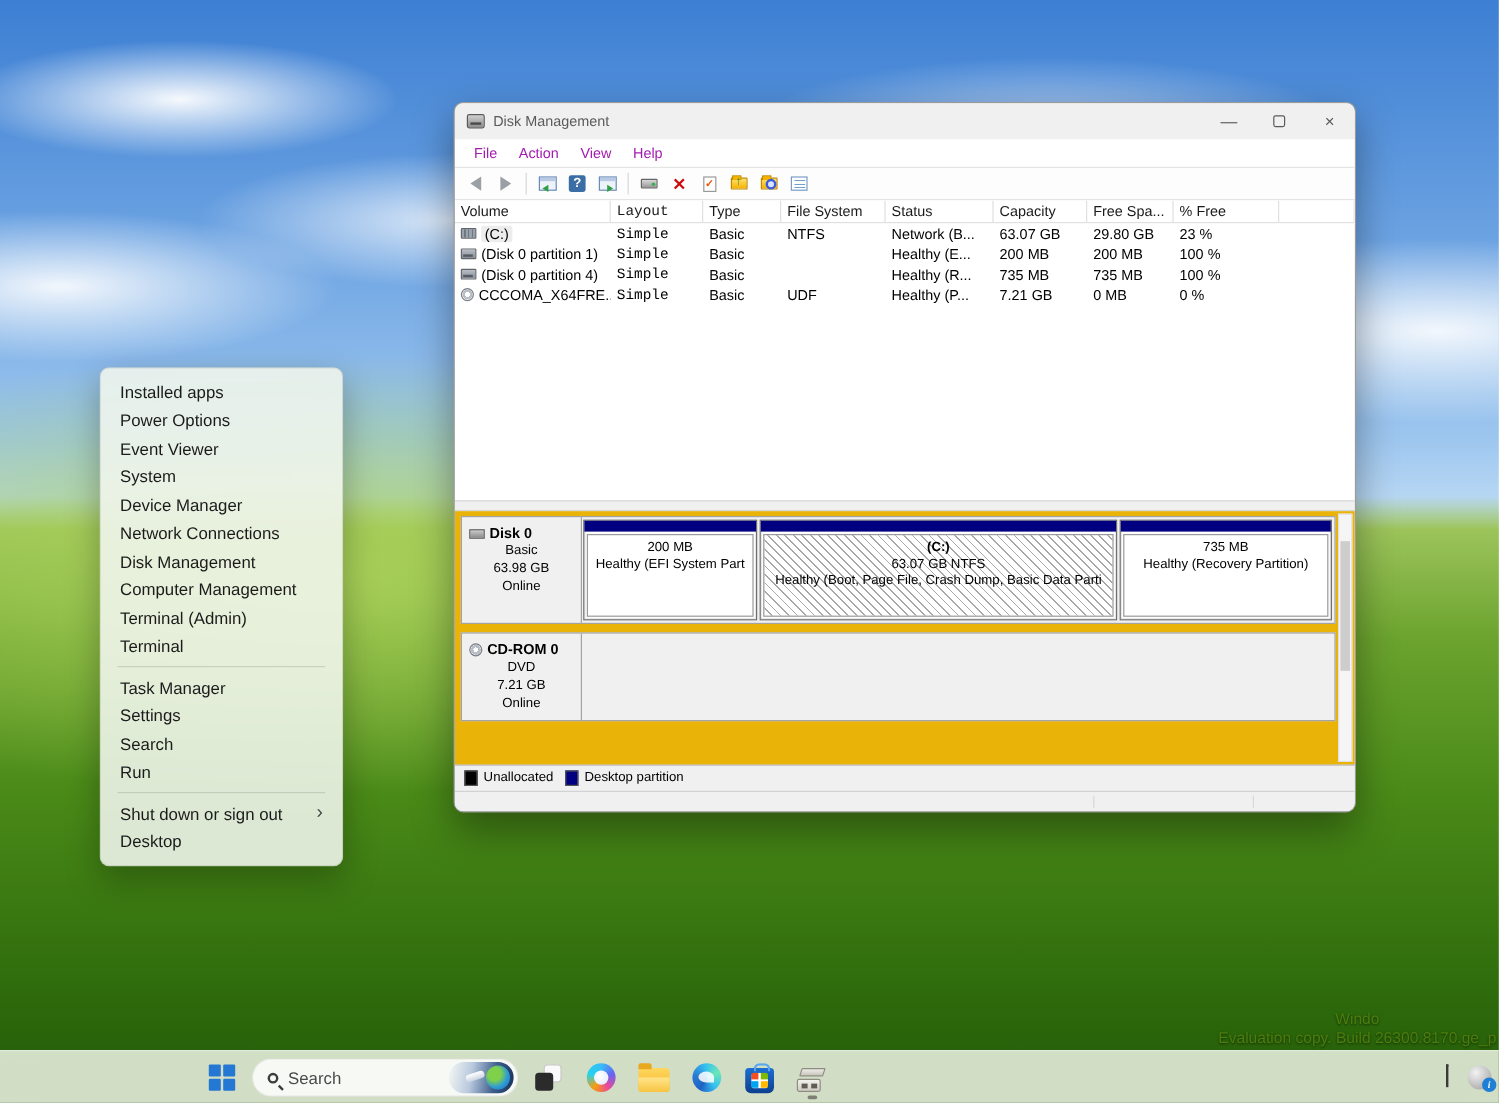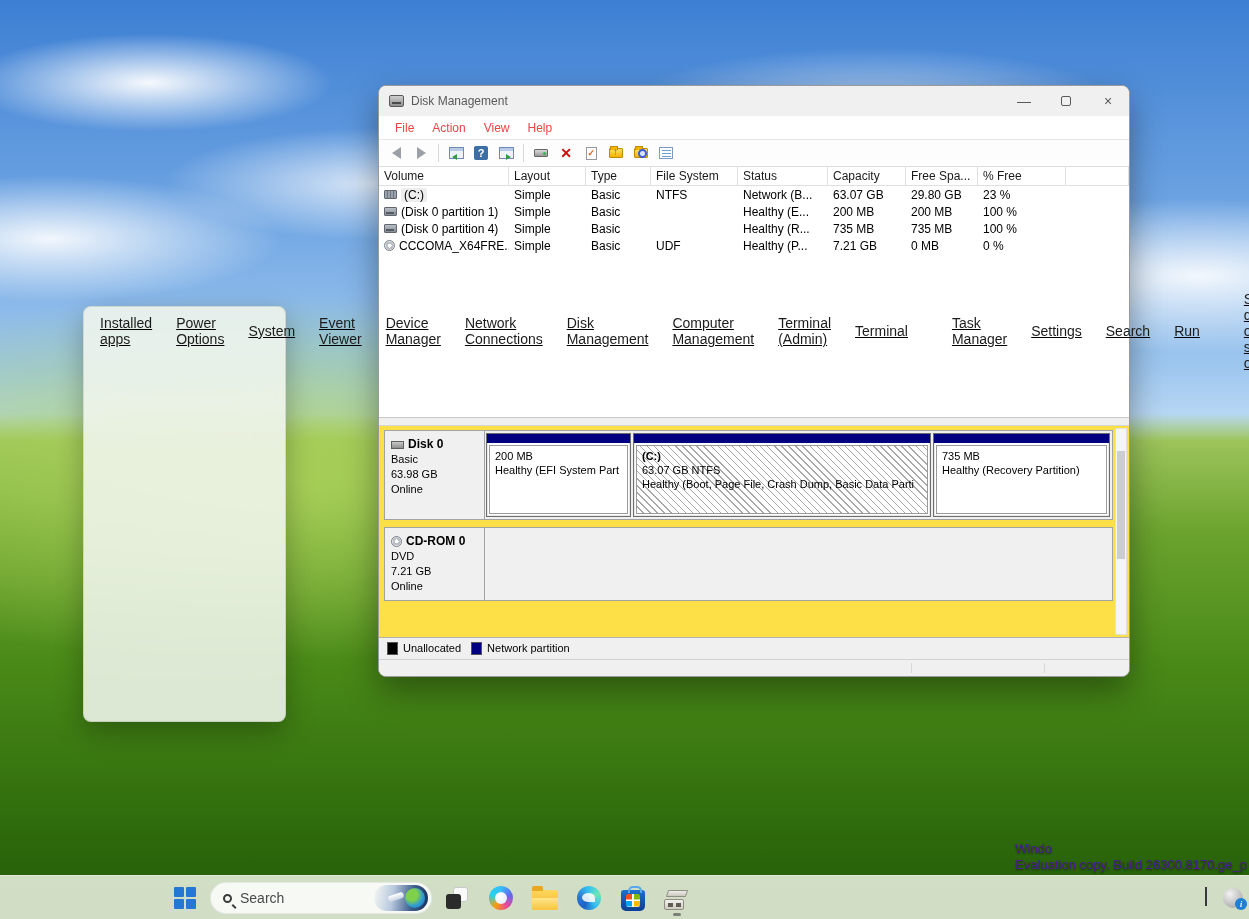--- a/index.html
+++ b/index.html
@@ -32,21 +32,21 @@
     border:1px solid #5a5a5a; border-radius:2px; position:relative; }
   .app-icon::after { content:""; position:absolute; left:2px; top:6px; width:9px; height:2px;
     background:#4a4a4a; }
   .title-text { color:#5a5a5a; font-size:12px; }
   .caption-controls { display:flex; height:100%; }
   .cap-btn { width:42px; height:100%; display:flex; align-items:center; justify-content:center;
     color:#5a5a5a; font-size:14px; }
   .max-glyph { width:10px; height:10px; border:1px solid #5a5a5a; border-radius:2px; }
   .menubar { height:24px; background:#fff; border-bottom:1px solid #e4e4e4;
     display:flex; align-items:center; padding-left:8px; gap:2px; flex:none; }
-  .menu-item { padding:2px 8px; color:#ef4444; }
+  .menu-item { padding:2px 8px; color:#a21caf; }
   .toolbar { height:27px; background:#fdfdfd; border-bottom:1px solid #dedede;
     display:flex; align-items:center; padding-left:6px; gap:3px; flex:none; }
   .tb-sep { width:1px; height:18px; background:#d8d8d8; margin:0 3px; }
   .tb-btn { width:22px; height:22px; display:flex; align-items:center; justify-content:center; }
 
   
   .ar { width:0; height:0; border-top:6px solid transparent; border-bottom:6px solid transparent; }
   .ar-back { border-right:9px solid #9aa0a6; }
   .ar-fwd  { border-left:9px solid #9aa0a6; }
   .pane-ic { width:15px; height:12px; border:1px solid #6b8cba; background:#eef3fa; position:relative; }
@@ -78,35 +78,35 @@
 
   
   .listpane { height:251px; background:#fff; border-bottom:1px solid #c8c8c8;
     overflow:hidden; flex:none; }
   .lv-head { display:flex; height:19px; border-bottom:1px solid #e0e0e0; background:#fff;
     color:#1a1a1a; }
   .lv-hcell { padding:2px 0 0 5px; border-right:1px solid #e0e0e0; overflow:hidden;
     white-space:nowrap; }
   .lv-row { display:flex; height:17px; align-items:center; color:#000; }
   .lv-cell { padding-left:5px; overflow:hidden; white-space:nowrap; }
-  .c1{width:130px;} .c2{width:77px;} .c3{width:65px;} .c4{width:87px;}
+  .c1{width:130px;} .c2{width:77px;font-family:Liberation Mono, monospace;} .c3{width:65px;} .c4{width:87px;}
   .c5{width:90px;} .c6{width:78px;} .c7{width:72px;} .c8{width:88px;} .c9{flex:1;}
   .vol-name { display:flex; align-items:center; gap:4px; }
   .ico-vol { width:13px; height:9px; border:1px solid #62666d; border-radius:1px; flex:none;
     background:repeating-linear-gradient(90deg,#9aa2ad 0 2px,#6f7781 2px 3px); }
   .ico-vol.plain { background:linear-gradient(#b9bec6,#878d96); position:relative; }
   .ico-vol.plain::after { content:""; position:absolute; left:1px; bottom:1px; width:8px; height:2px; background:#565b63; }
   .ico-cd { width:11px; height:11px; border-radius:50%; flex:none;
     background:radial-gradient(circle at 50% 50%, #fff 0 2px, #b9bec6 2px 4px, #e6e8eb 4px 5.5px);
     border:1px solid #7a7f87; }
   .hl { background:#ededed; border-radius:2px; padding:0 3px; }
 
   
   .splitter { height:8px; background:#f0f0f0; border-bottom:1px solid #d5d5d5; flex:none; }
-  .gv { height:211px; background:#fde047; position:relative; padding:4px 16px 0 5px; flex:none; }
+  .gv { height:211px; background:#eab308; position:relative; padding:4px 16px 0 5px; flex:none;text-align:center; }
   .disk-row { display:flex; border:1px solid #a3a3a3; background:#f0f0f0; margin-bottom:7px; }
   .disk-label { width:100px; flex:none; border-right:1px solid #a3a3a3; padding:6px 6px;
     font-size:11px; line-height:15px; }
   .disk-name { display:flex; align-items:center; gap:4px; font-size:12px; font-weight:bold; }
   .ico-disk { width:13px; height:8px; background:linear-gradient(#c9c9c9,#8d8d8d);
     border:1px solid #5f5f5f; flex:none; }
   .parts { display:flex; gap:2px; padding:2px 1px; }
   .part-box { border:1px solid #6e6e6e; background:#fff; display:flex; flex-direction:column;
     box-shadow:inset 0 0 0 1px #e8e8e8; }
   .pbar { height:9px; background:#000080; flex:none; }
@@ -124,21 +124,21 @@
     display:flex; align-items:center; gap:10px; padding-left:8px; font-size:11px; flex:none; }
   .leg-item { display:flex; gap:5px; }
   .swatch { width:11px; height:13px; border:1px solid #555; }
   .statusbar { flex:1; background:#f0f0f0; border-top:1px solid #d2d2d2; position:relative; }
   .sb-sep { position:absolute; top:3px; bottom:3px; width:1px; background:#d8d8d8; }
 
   
   .winx { position:absolute; left:83px; top:306px; width:203px; height:416px;
     background:rgba(241,246,238,.88); backdrop-filter:blur(18px);
     border:1px solid rgba(0,0,0,.10); border-radius:8px;
-    box-shadow:0 10px 28px rgba(0,0,0,.28); padding:8px 4px; display:flex; flex-direction:row;text-decoration:underline; }
+    box-shadow:0 10px 28px rgba(0,0,0,.28); padding:8px 4px; display:flex; flex-direction:column; }
   .wx-item { height:32px; flex:1; display:flex; align-items:center; justify-content:space-between;
     padding:0 12px; font-size:14px; color:#1b1b1b; border-radius:4px; }
   .wx-sep { height:1px; background:rgba(0,0,0,.12); margin:5px 10px; flex:none; }
   .wx-chevron { color:#444; font-size:16px; }
 
   
   .taskbar { position:absolute; left:0; right:0; bottom:0; height:44px;
     background:rgba(233,240,223,.88); backdrop-filter:blur(14px);
     border-top:1px solid rgba(255,255,255,.35); }
   .tb-group { position:absolute; left:166px; top:0; height:44px; display:flex;
@@ -206,21 +206,21 @@
   .chev-up { width:9px; height:9px; border-left:2px solid #3a3a3a; border-top:2px solid #3a3a3a;
     transform:rotate(45deg); margin-top:4px; }
   .cloud-ic { width:20px; height:20px; border-radius:50%;
     background:radial-gradient(circle at 35% 30%, #f2f2f2, #9a9a9a); position:relative; }
   .cloud-ic .badge { position:absolute; right:-4px; bottom:-2px; width:12px; height:12px;
     border-radius:50%; background:#1f7fd4; color:#fff; font-size:8px; font-style:italic;
     font-weight:bold; display:flex; align-items:center; justify-content:center;
     font-family:"Liberation Serif", serif; }
 
   
-  .watermark { position:absolute; right:2px; bottom:46px; text-align:left; color:#4c1d95;
+  .watermark { position:absolute; right:2px; bottom:46px; text-align:center; color:#4d7c0f;
     font-size:13px; line-height:16px; text-shadow:0 1px 2px rgba(0,0,0,.55); }
 </style>
 </head>
 <body>
 
 <div class="wallpaper"></div>
 
 <div class="watermark">
   <div>Windo</div>
   <div>Evaluation copy. Build 26300.8170.ge_p</div>
@@ -414,42 +414,42 @@
     </div>
   </div>
 
   <div class="legend">
     <div class="leg-item">
       <span class="swatch" style="background:#000000;"></span>
       <span>Unallocated</span>
     </div>
     <div class="leg-item">
       <span class="swatch" style="background:#000080;"></span>
-      <span>Network partition</span>
+      <span>Desktop partition</span>
     </div>
   </div>
 
   <div class="statusbar">
     <div class="sb-sep" style="left:532px;"></div>
     <div class="sb-sep" style="left:665px;"></div>
   </div>
 </div>
 
 <div class="winx">
   <div class="wx-item">
       <span>Installed apps</span>
     </div>
   <div class="wx-item">
       <span>Power Options</span>
     </div>
   <div class="wx-item">
+      <span>Event Viewer</span>
+    </div>
+  <div class="wx-item">
       <span>System</span>
-    </div>
-  <div class="wx-item">
-      <span>Event Viewer</span>
     </div>
   <div class="wx-item">
       <span>Device Manager</span>
     </div>
   <div class="wx-item">
       <span>Network Connections</span>
     </div>
   <div class="wx-item">
       <span>Disk Management</span>
     </div>

